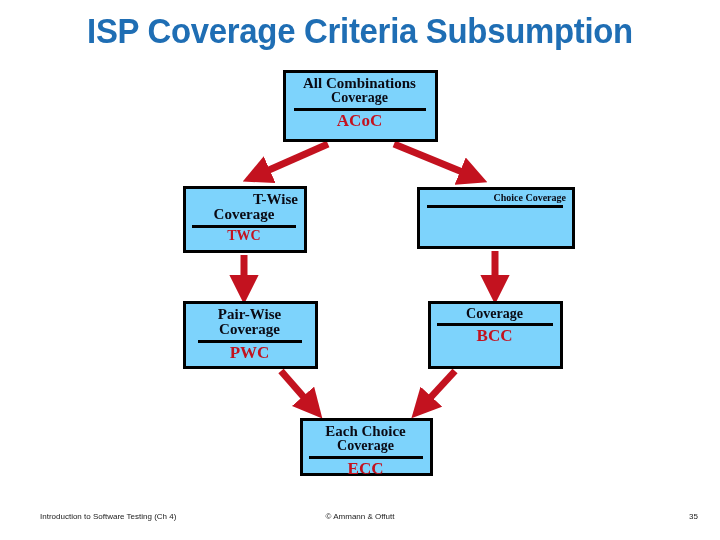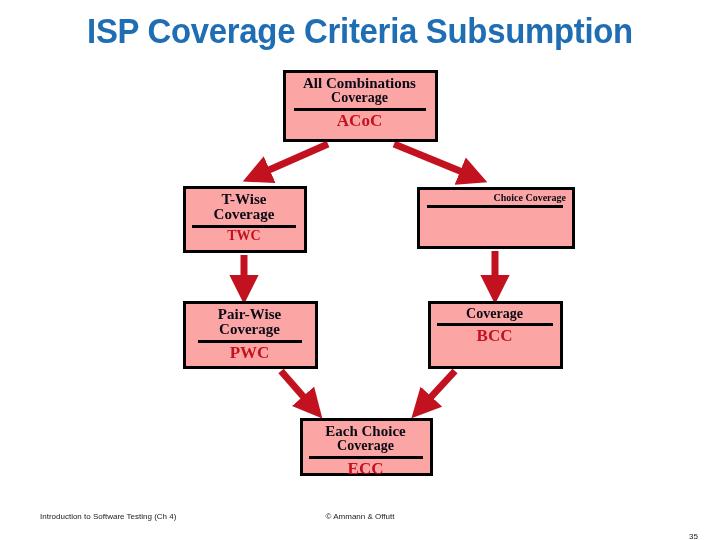--- a/index.html
+++ b/index.html
@@ -50,21 +50,21 @@
     left: 0;
     top: 0;
     width: 720px;
     height: 505px;
   }
 
   
   .crit-box {
     position: absolute;
     box-sizing: border-box;
-    background: #fca5a5;
+    background: #7dd3fc;
     border: 3px solid #000000;
     font-family: "Liberation Serif", serif;
     text-align: center;
     padding: 3px 6px 4px 4px;
     z-index: 5;
   }
   .crit-name {
     color: #0a0a14;
     font-weight: bold;
     font-family: "Liberation Serif", serif;
@@ -86,21 +86,21 @@
   }
 
   
   #box-acoc   { left: 283px; top: 70px;  width: 155px; height: 72px; }
   #box-acoc .crit-name .line1 { font-size: 15px; }
   #box-acoc .crit-name .line2 { font-size: 14px; }
   #box-acoc .crit-rule { width: 132px; }
   #box-acoc .crit-abbr { font-size: 17px; }
 
   #box-twc    { left: 183px; top: 186px; width: 124px; height: 67px; }
-  #box-twc .crit-name .line1 { font-size: 15px; }
+  #box-twc .crit-name .line1 { font-size: 15px; text-align: right; }
   #box-twc .crit-name .line2 { font-size: 15px; }
   #box-twc .crit-rule { width: 104px; }
   #box-twc .crit-abbr { font-size: 14px; }
 
   #box-mbcc   { left: 417px; top: 187px; width: 158px; height: 62px; }
   #box-mbcc .crit-name .line1 { font-size: 15px; }
   #box-mbcc .crit-name .line2 { font-size: 10px; text-align: right; }
   #box-mbcc .crit-rule { width: 136px; }
   #box-mbcc .crit-abbr { font-size: 16px; }
 
@@ -145,21 +145,20 @@
     top: 0;
     width: 720px;
     text-align: center;
     white-space: nowrap;
   }
   #footer-right {
     position: absolute;
     right: 22px;
     top: 0;
     white-space: nowrap;
-    margin-top: 20px;
   }
 </style>
 </head>
 <body>
 
 <div id="slide">
 
   <div id="slide-title">ISP Coverage Criteria Subsumption</div>
 
   <div id="diagram">

